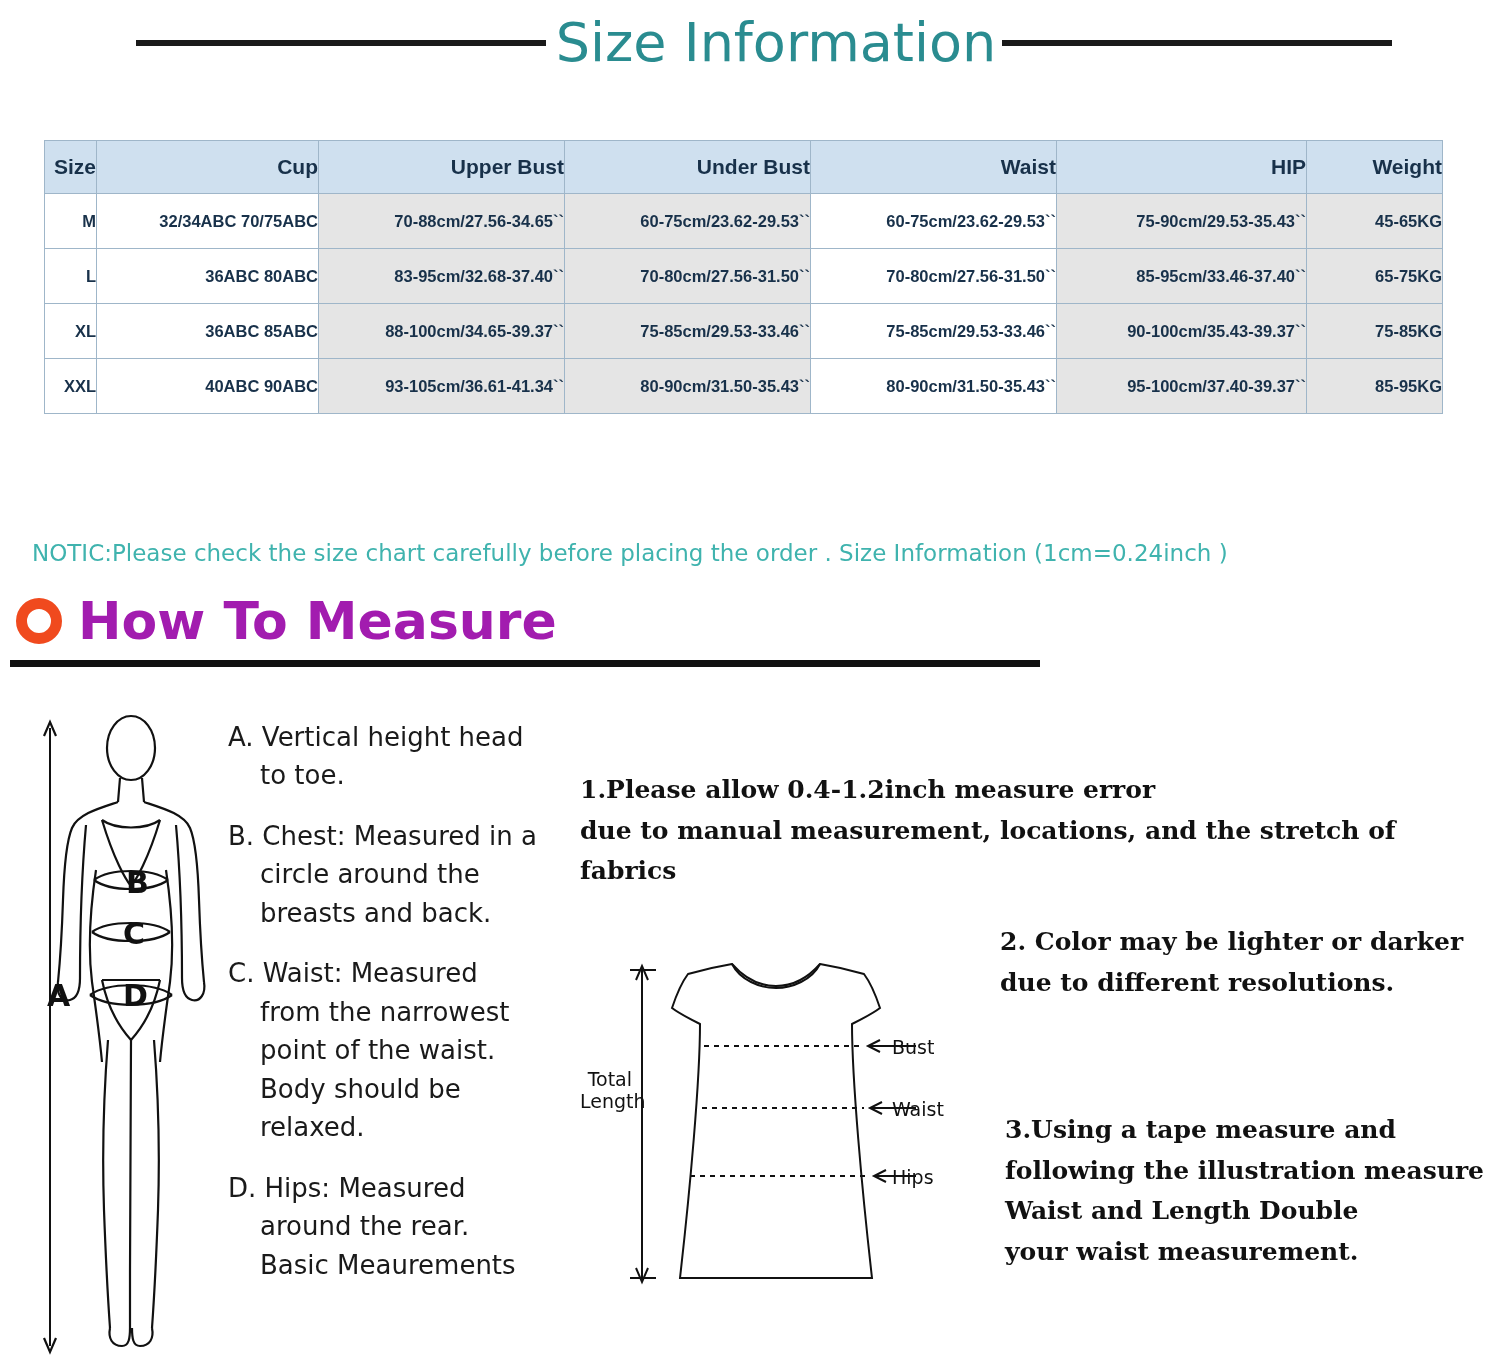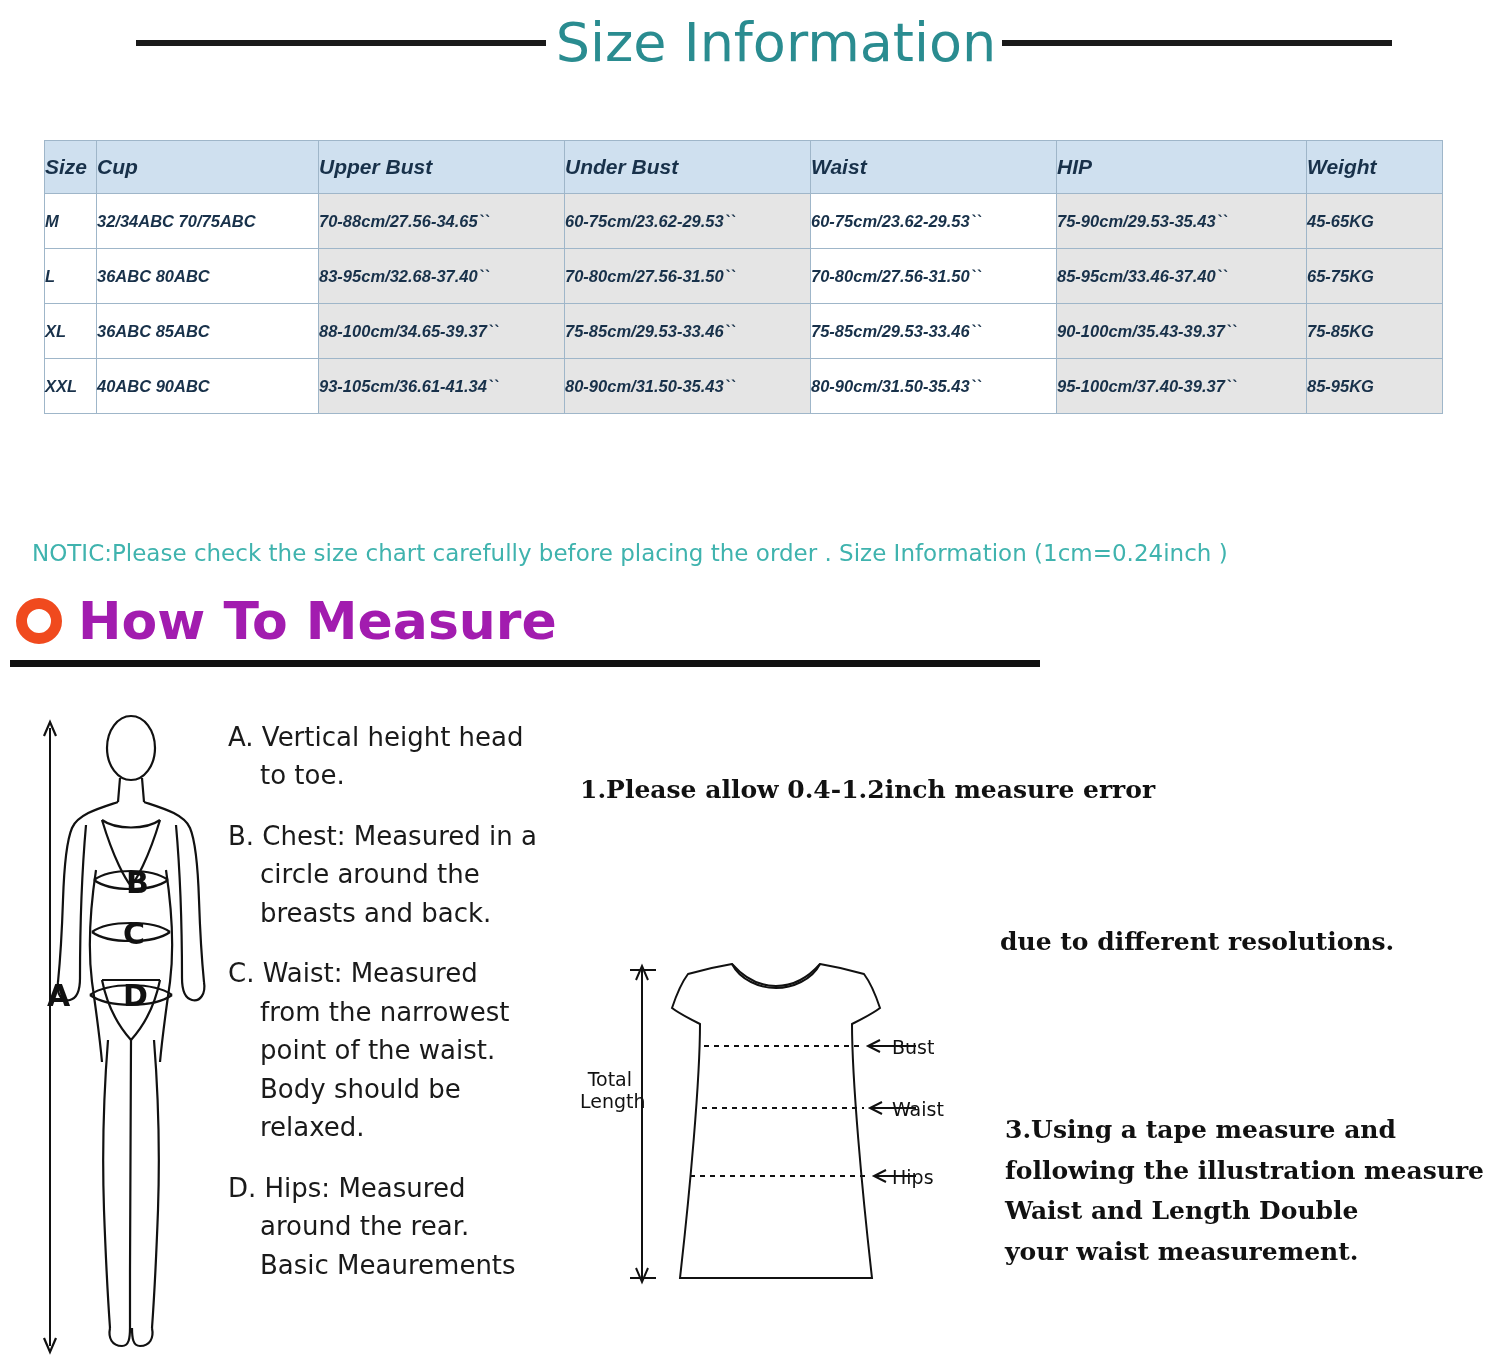--- a/index.html
+++ b/index.html
@@ -50,26 +50,25 @@
     left: 44px;
     width: 1398px;
   }
   table.size {
     border-collapse: collapse;
     width: 100%;
     table-layout: fixed;
   }
   table.size th, table.size td {
     border: 1px solid #9fb6c9;
-    text-align: left;
+    text-align: right;
     font-family: "Liberation Sans", sans-serif;
     font-weight: bold;
     color: #18314a;
     padding: 0;
-    font-style: italic;
   }
   table.size th {
     height: 52px;
     font-size: 21px;
     background: #cfe0ef;
   }
   table.size td {
     height: 54px;
     font-size: 16.5px;
   }
@@ -383,22 +382,24 @@
   <div class="dress-label" style="left:0px; top:128px; text-align:right; width:52px;">Total</div>
   <div class="dress-label" style="left:0px; top:150px; text-align:center; width:55px;">Length</div>
   <div class="dress-label" style="left:312px; top:96px;">Bust</div>
   <div class="dress-label" style="left:312px; top:158px;">Waist</div>
   <div class="dress-label" style="left:312px; top:226px;">Hips</div>
 </div>
 
 <div class="notes">
   <div class="note-1">
     <div>1.Please allow 0.4-1.2inch measure error</div>
+    <div>due to manual measurement, locations, and the stretch of fabrics</div>
   </div>
   <div class="note-2">
+    <div>2. Color may be lighter or darker</div>
     <div>due to different resolutions.</div>
   </div>
   <div class="note-3">
     <div>3.Using a tape measure and</div>
     <div>following the illustration measure</div>
     <div>Waist and Length Double</div>
     <div>your waist measurement.</div>
   </div>
 </div>
 

